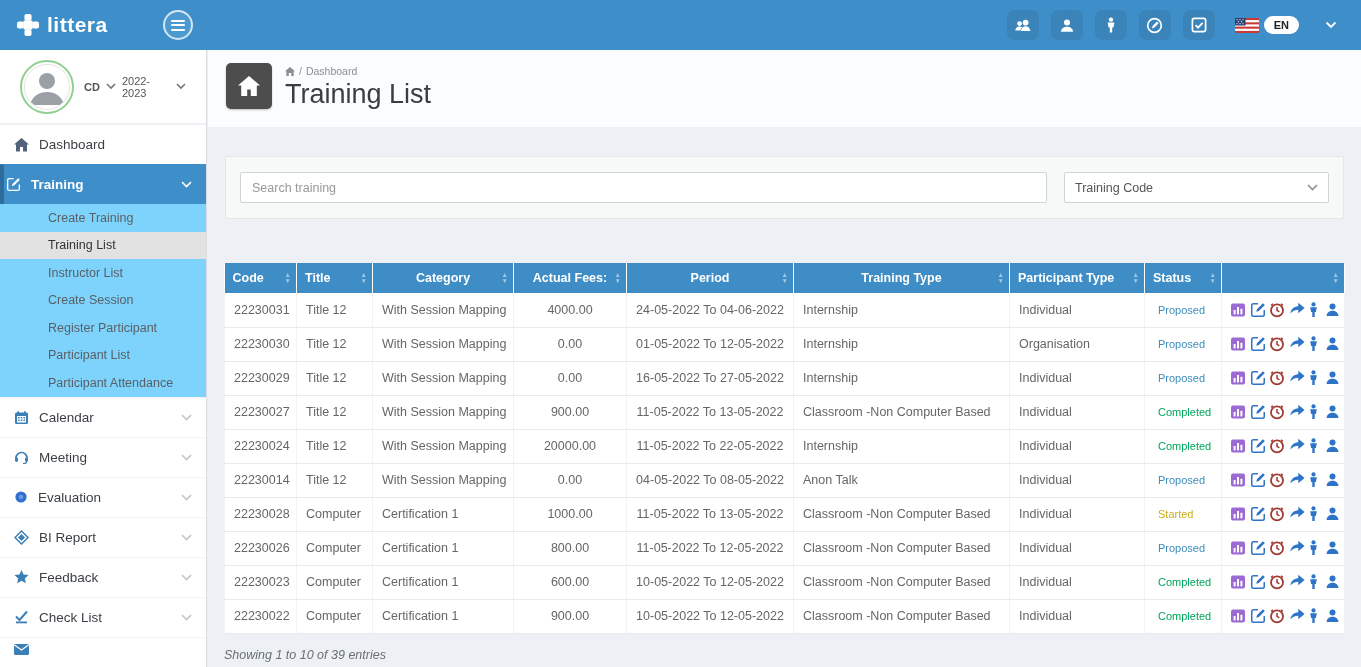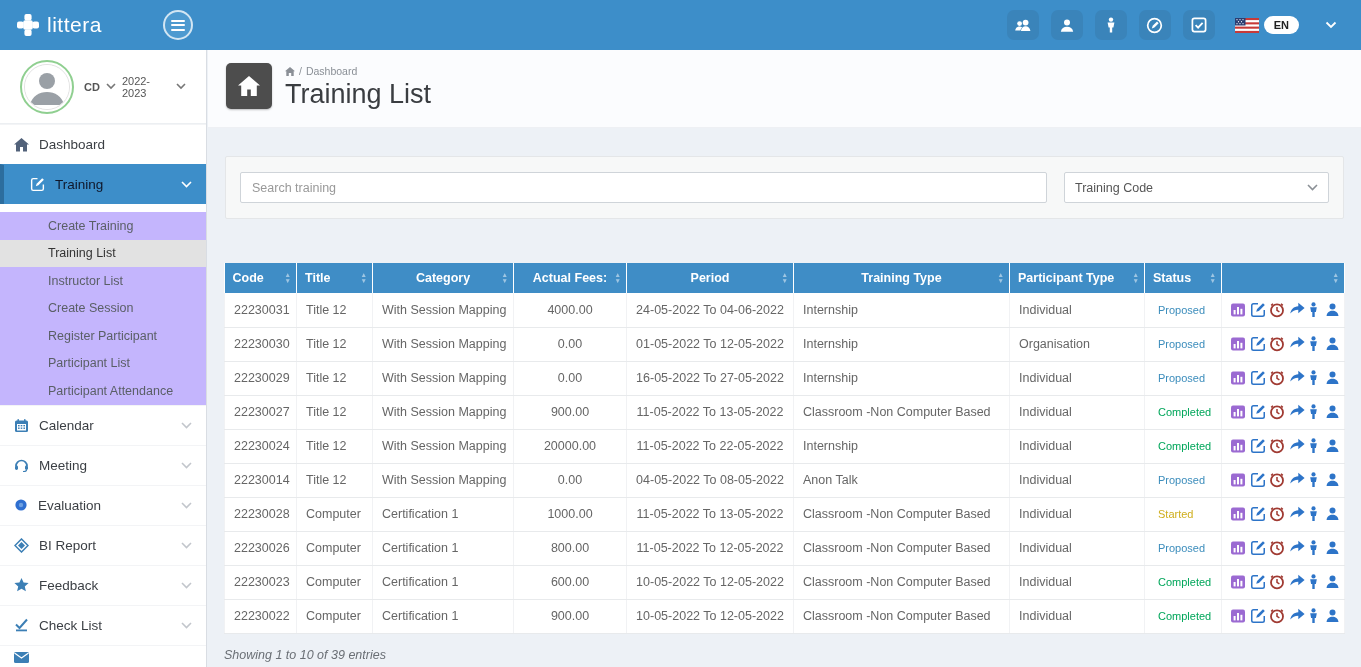--- a/index.html
+++ b/index.html
@@ -3,42 +3,42 @@
 <meta charset="utf-8">
 <style>
   * { box-sizing:border-box; margin:0; padding:0; }
   html,body { width:1361px; height:667px; overflow:hidden; }
   body { font-family:"Liberation Sans", sans-serif; background:#edf1f6; color:#444; }
 
   
   .navbar { position:absolute; top:0; left:0; width:1361px; height:50px; background:#3d8ec9; display:flex; align-items:center; z-index:10; }
   .nav-left { width:207px; height:50px; display:flex; align-items:center; padding:0 14px 0 16px; justify-content:space-between; }
   .brand { display:flex; align-items:center; gap:7px; }
-  .brand-text { color:#fff; font-size:21px; font-weight:normal; letter-spacing:.5px; }
+  .brand-text { color:#fff; font-size:21px; font-weight:bold; letter-spacing:.5px; }
   .menu-toggle { width:30px; height:30px; border-radius:50%; background:#4d9ad0; border:2px solid rgba(255,255,255,.75); display:flex; align-items:center; justify-content:center; cursor:pointer; }
   .menu-toggle .bars { width:14px; display:flex; flex-direction:column; gap:2.5px; }
   .menu-toggle .bars i { display:block; height:2px; background:#fff; border-radius:1px; }
   .nav-right { margin-left:auto; display:flex; align-items:center; gap:12px; padding-right:24px; }
   .nav-icon-btn { width:32px; height:30px; border-radius:7px; background:#3a84ba; display:flex; align-items:center; justify-content:center; cursor:pointer; }
   .lang { display:flex; align-items:center; gap:5px; margin-left:8px; }
   .lang-pill { background:#fff; color:#222; font-size:11px; font-weight:bold; border-radius:9px; padding:3px 10px; }
   .nav-caret { margin-left:14px; cursor:pointer; display:flex; align-items:center; }
 
   
   .sidebar { position:absolute; top:50px; left:0; width:207px; height:617px; background:#fff; border-right:1px solid #d9dde3; overflow:hidden; }
   .user-panel { height:74px; display:flex; align-items:center; padding:0 20px; border-bottom:1px solid #eceff2; }
   .avatar-wrap { width:54px; height:54px; border-radius:50%; border:2px solid #8fcf90; padding:2px; background:#fff; }
   .avatar { width:46px; height:46px; border-radius:50%; background:#fff; overflow:hidden; border:1px solid #e2e2e2; }
   .user-meta { display:flex; align-items:center; gap:6px; margin-left:10px; font-size:11px; color:#555; }
   .user-name { font-weight:bold; }
   .nav-menu { }
   .nav-item { height:40px; display:flex; align-items:center; gap:10px; padding:0 14px; font-size:13.5px; color:#3b3f44; border-top:1px solid #f3f4f6; cursor:pointer; }
   .nav-item .grow { flex:1; }
-  .nav-item.active { background:#3d8ec9; color:#0f172a; border-left:4px solid #2c6d9e; padding-left:26px; border-top:1px solid #3d8ec9; }
-  .submenu { background:#c4b5fd;margin-top:8px; }
+  .nav-item.active { background:#3d8ec9; color:#ffffff; border-left:4px solid #2c6d9e; padding-left:2px; border-top:1px solid #3d8ec9;font-weight:bold; }
+  .submenu { background:#7dd3fc; }
   .submenu-item { height:27.5px; display:flex; align-items:center; padding-left:48px; font-size:12.5px; color:#5a5f66; cursor:pointer; }
   .submenu-item.active { background:#e2e2e2; color:#333; }
   .nav-item.partial { height:19px; align-items:flex-start; padding-top:6px; overflow:hidden; }
 
   
   .content { position:absolute; top:50px; left:208px; width:1153px; height:617px; background:#edf1f6; overflow:hidden; }
   .content-header { background:#fbfcfe; padding:13px 18px 17px; display:flex; align-items:flex-start; gap:13px; border-bottom:1px solid #eef0f4; }
   .home-tile { width:46px; height:46px; background:#4d4d4d; border-radius:5px; display:flex; align-items:center; justify-content:center; box-shadow:0 1px 2px rgba(0,0,0,.25); cursor:pointer; }
   .bc-row { display:flex; align-items:center; gap:4px; font-size:10.5px; color:#8a8f96; margin-top:2px; }
   .page-title { font-size:27px; font-weight:400; color:#3a3d41; margin-top:2px; }

